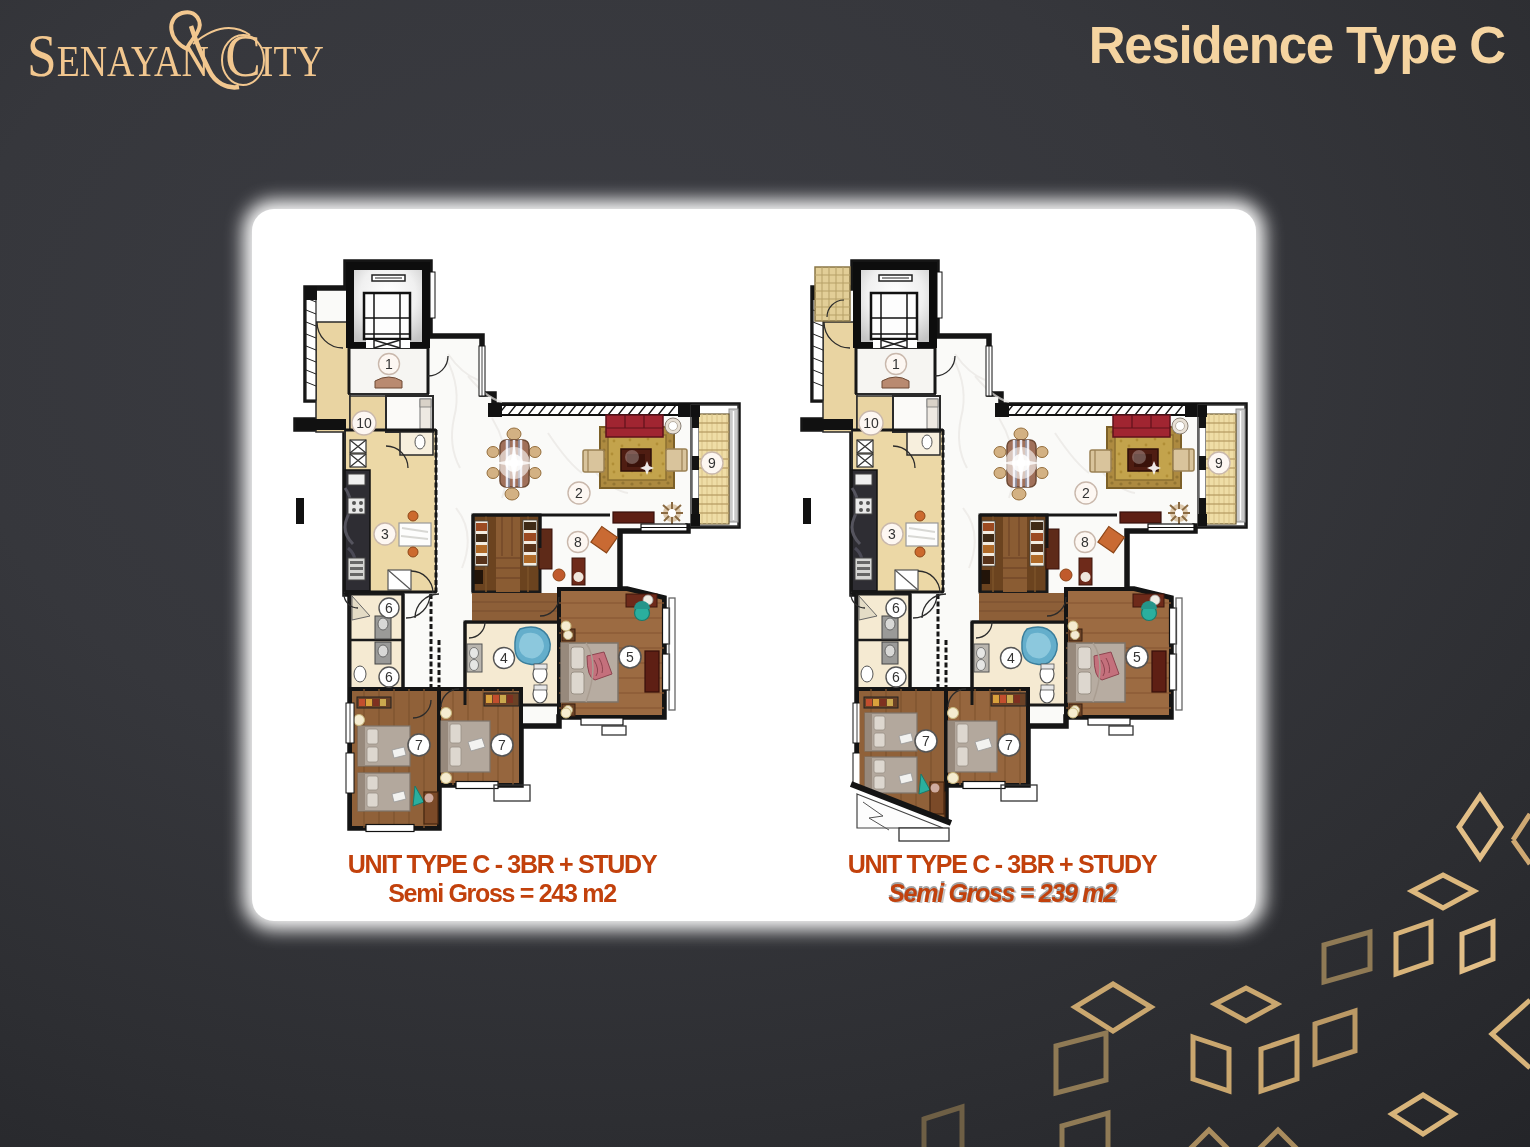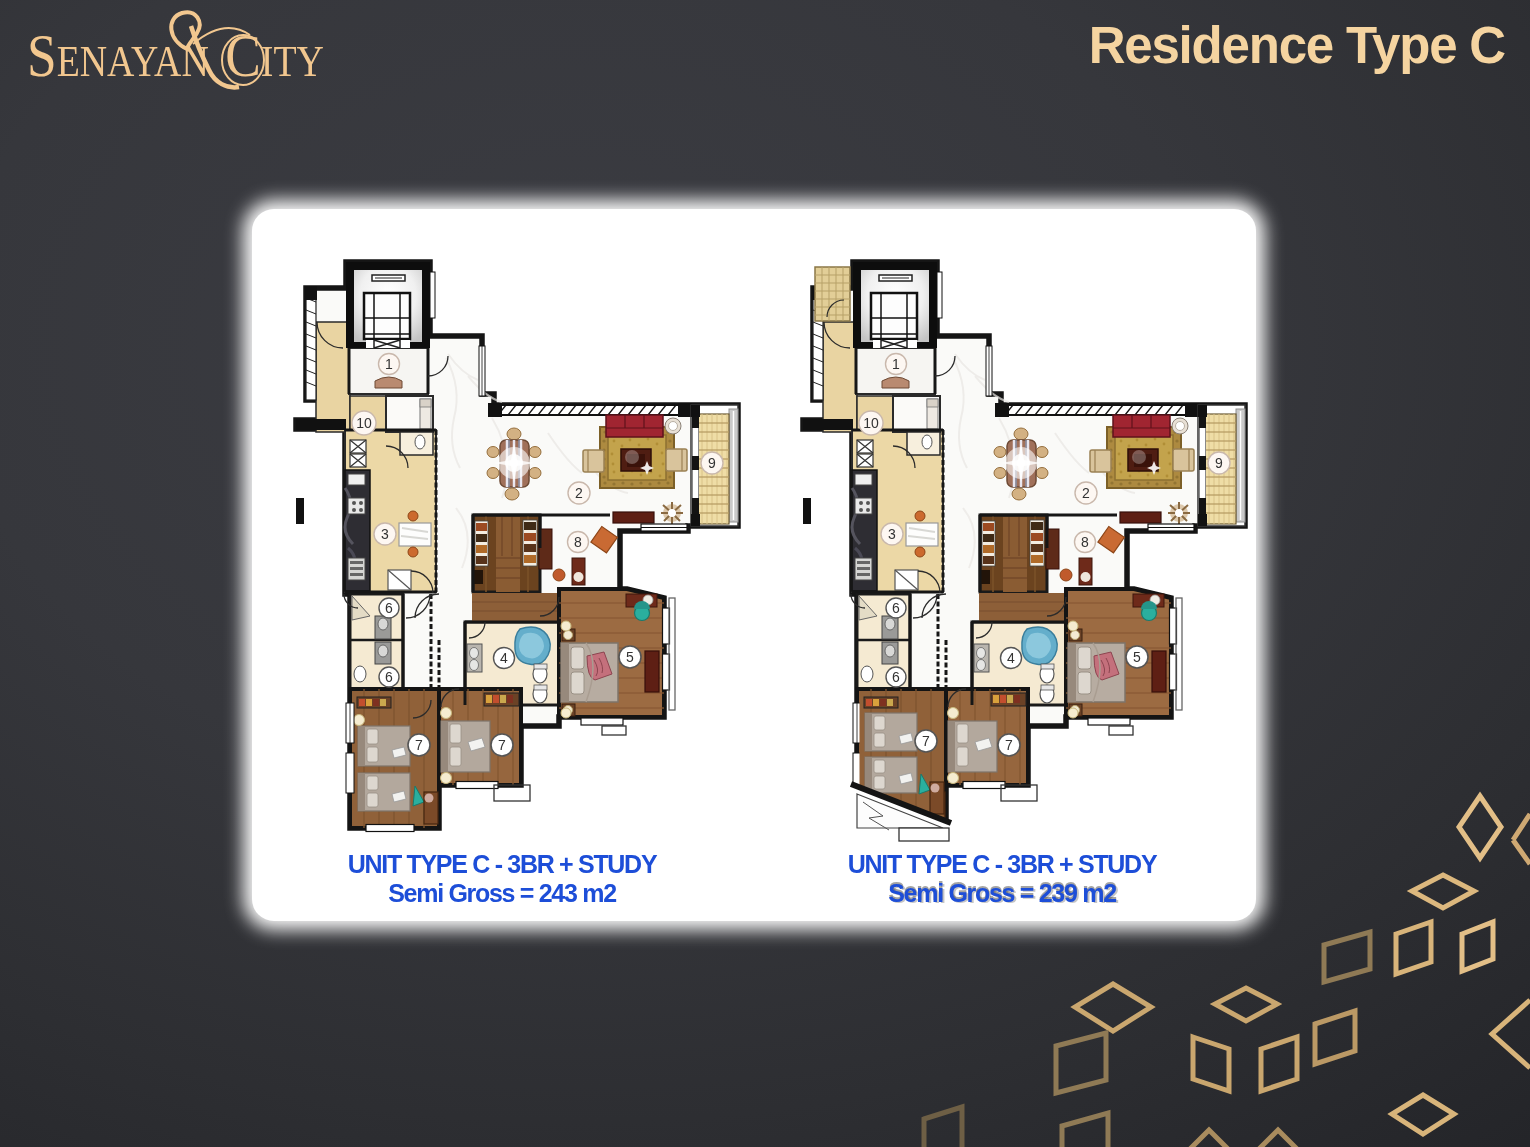--- a/index.html
+++ b/index.html
@@ -8,26 +8,26 @@
        font-family:"Liberation Sans", sans-serif;}
   .panel{position:absolute;left:252px;top:209px;width:1004px;height:712px;
          background:#ffffff;border-radius:22px;
          box-shadow:0 0 18px 9px rgba(255,255,255,0.97);}
   .title{position:absolute;top:16px;right:25px;color:#f5d4a0;
          font-size:51px;font-weight:bold;letter-spacing:-1.2px;}
   .logo{position:absolute;left:27px;top:20px;color:#f2c78f;
         font-family:"Liberation Serif", serif;transform:scaleX(0.86);transform-origin:0 0;}
   .logo .b{font-size:62px;}
   .logo .s{font-size:44px;letter-spacing:0px;}
-  .cap{position:absolute;width:420px;text-align:center;color:#1d4ed8;
+  .cap{position:absolute;width:420px;text-align:center;color:#c2410c;
        font-weight:bold;font-size:25px;line-height:29px;letter-spacing:-1.3px;}
   .cap1{left:292px;top:850px;}
   .cap2{left:792px;top:850px;}
   .wavy{filter:blur(0.4px);
-        text-shadow:0 -2px 0 rgba(25,25,25,0.4), 2px 1px 0 rgba(25,25,25,0.25);}
+        text-shadow:0 -2px 0 rgba(25,25,25,0.4), 2px 1px 0 rgba(25,25,25,0.25);font-style:italic;}
 </style>
 </head>
 <body>
 
 <div style="position:absolute;inset:0;"></div>
 
 <div class="logo"><span class="b">S</span><span class="s">ENAYAN </span><span class="b">&nbsp;C</span><span class="s">ITY</span></div>
 
 <svg style="position:absolute;left:0;top:0" width="400" height="240" viewBox="0 0 400 240">
 

